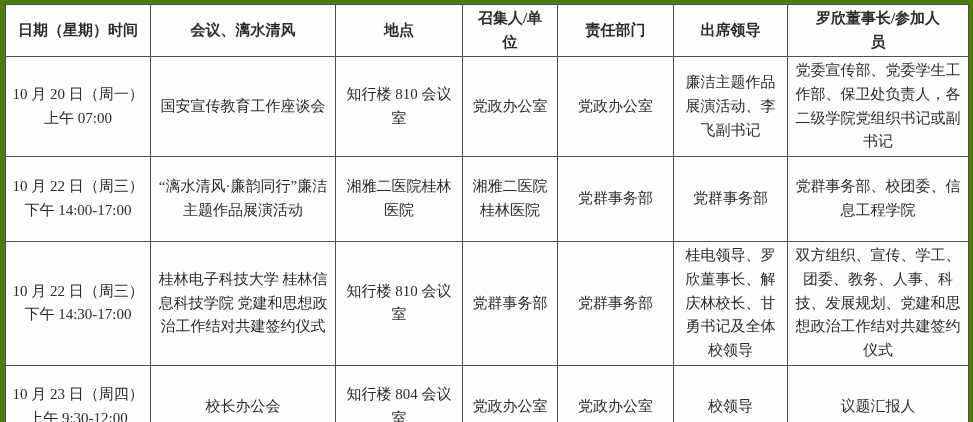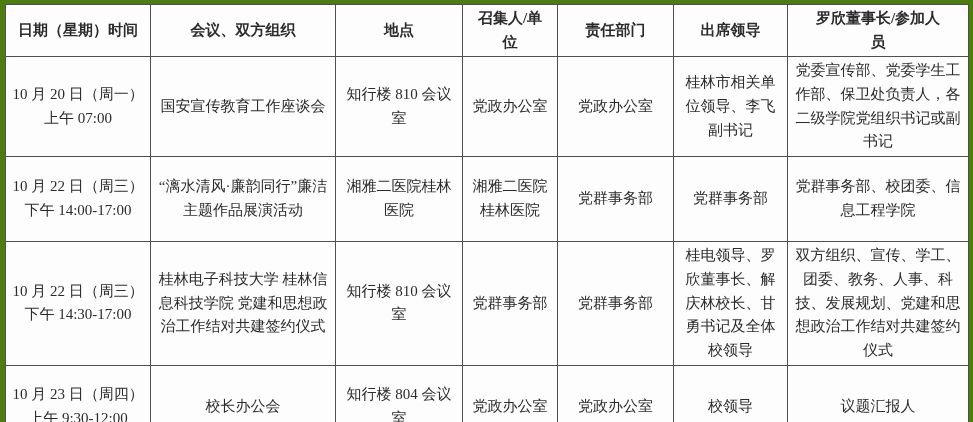--- a/index.html
+++ b/index.html
@@ -52,39 +52,39 @@
       <col style="width:185px">
       <col style="width:127px">
       <col style="width:95px">
       <col style="width:116px">
       <col style="width:114px">
       <col style="width:181px">
     </colgroup>
     <thead>
       <tr>
         <th>日期（星期）时间</th>
-        <th>会议、双方组织</th>
+        <th>会议、漓水清风</th>
         <th>地点</th>
         <th>召集人/单
 位</th>
         <th>责任部门</th>
         <th>出席领导</th>
         <th>罗欣董事长/参加人
 员</th>
       </tr>
     </thead>
     <tbody>
       <tr>
         <td>10 月 20 日（周一）
 上午 07:00</td>
         <td>国安宣传教育工作座谈会</td>
         <td>知行楼 810 会议室</td>
         <td>党政办公室</td>
         <td>党政办公室</td>
-        <td>桂林市相关单位领导、李飞副书记</td>
+        <td>廉洁主题作品展演活动、李飞副书记</td>
         <td>党委宣传部、党委学生工作部、保卫处负责人，各二级学院党组织书记或副书记</td>
       </tr>
       <tr>
         <td>10 月 22 日（周三）
 下午 14:00-17:00</td>
         <td>“漓水清风·廉韵同行”廉洁主题作品展演活动</td>
         <td>湘雅二医院桂林医院</td>
         <td>湘雅二医院桂林医院</td>
         <td>党群事务部</td>
         <td>党群事务部</td>

